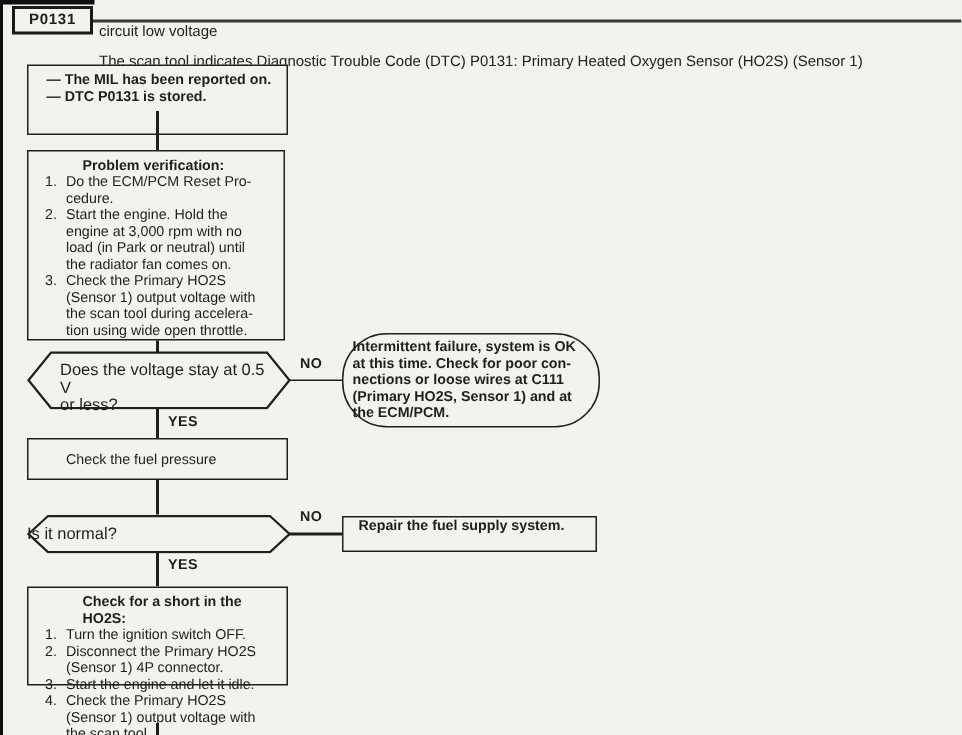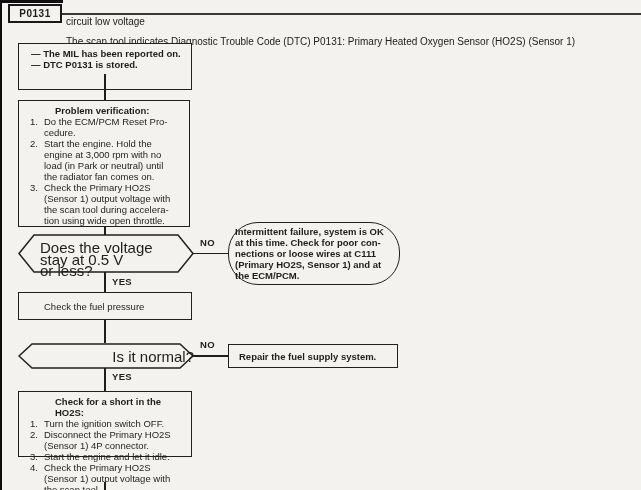--- a/index.html
+++ b/index.html
@@ -37,21 +37,21 @@
     background:#f3f2ee;
   }
   .bold{font-weight:bold;padding-left:25px;}
   .pre{white-space:pre-line;}
 
   .list{padding:0;margin:0;}
   .li{display:flex;align-items:flex-start;}
   .li .num{width:14px;flex:0 0 14px;}
   .li .txt{flex:1;}
 
-  .hex-text{font-size:15px;line-height:11.5px;}
+  .hex-text{font-size:11px;line-height:11.5px;}
   .branch-label{font-weight:bold;font-size:9.5px;letter-spacing:.3px;}
   svg{display:block;}
 </style>
 </head>
 <body>
 
 <div class="page">
 
   <div class="abs scan-edge" style="left:0;top:0;width:2px;height:490px;"></div>
   <div class="abs scan-edge" style="left:0;top:0;width:63px;height:2.5px;"></div>
@@ -117,26 +117,26 @@
 
   <div class="abs fbox" style="left:18px;top:292px;width:174px;height:28px;display:flex;align-items:center;padding-left:25px;">
     <span>Check the fuel pressure</span>
   </div>
 
   <div class="abs vline" style="left:104px;top:320px;width:1.5px;height:23px;"></div>
 
   <svg class="abs" style="left:18px;top:343px;" width="176" height="26" viewBox="0 0 176 26">
     <polygon points="1,13 14,1 162,1 175,13 162,25 14,25" fill="#f3f2ee" stroke="#21201e" stroke-width="1.5"></polygon>
   </svg>
-  <div class="abs hex-text" style="left:18px;top:351px;width:176px;text-align:right;">Is it normal?</div>
+  <div class="abs hex-text" style="left:18px;top:351px;width:176px;text-align:left;">Is it normal?</div>
 
   <div class="abs branch-label" style="left:200px;top:339px;">NO</div>
   <div class="abs hline" style="left:193px;top:355px;width:35px;height:1.5px;"></div>
 
-  <div class="abs fbox bold" style="left:228px;top:344px;width:170px;height:24px;display:flex;align-items:center;padding-left:10px;">
+  <div class="abs fbox bold" style="left:228px;top:344px;width:170px;height:24px;display:flex;align-items:flex-start;padding-left:10px;">
     <span>Repair the fuel supply system.</span>
   </div>
 
   <div class="abs branch-label" style="left:112px;top:371px;">YES</div>
   <div class="abs vline" style="left:104px;top:368px;width:1.5px;height:23px;"></div>
 
   <div class="abs fbox" style="left:18px;top:391px;width:174px;height:66px;padding:4px 5px 0 11px;">
     <div class="bold">Check for a short in the HO2S:</div>
     <div class="list">
       <div class="li">

